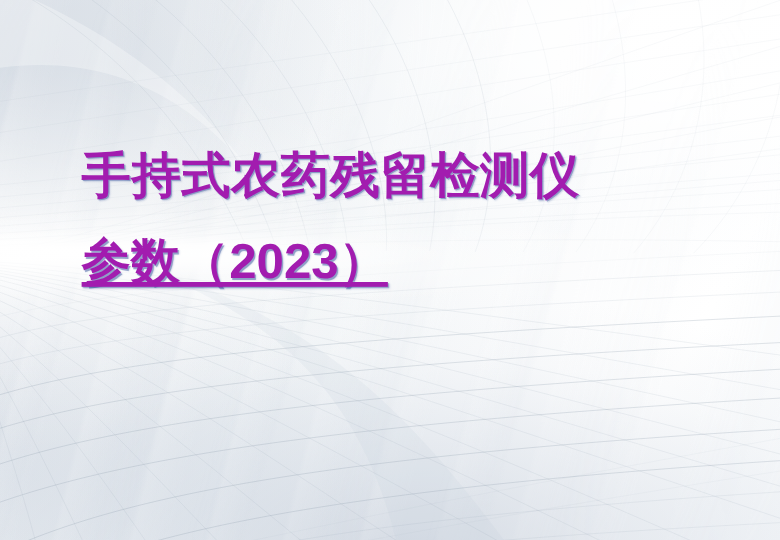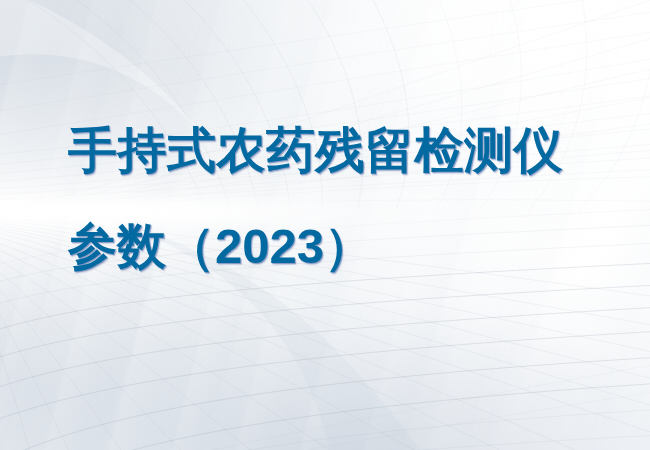--- a/index.html
+++ b/index.html
@@ -108,34 +108,35 @@
   .mesh-fill-dark  { fill: #c2ccd9; opacity: 0.16; }
 
   
   .title-block {
     position: absolute;
     left: 68px;
     top: 126px;
     width: 520px;
   }
   .title-line {
-    color: #0369a1;
+    color: #a21caf;
     font-weight: 700;
-    font-size: 49px;
+    font-size: 41px;
     line-height: 1;
     letter-spacing: 0.5px;
     white-space: nowrap;
     text-shadow:
       1px 1px 0 rgba(40,70,150,0.38),
       1.6px 1.6px 1.4px rgba(30,60,140,0.20),
       -0.4px -0.4px 0 rgba(255,255,255,0.35);
   }
   .title-line.line-2 {
-    margin-top: 47px;
+    margin-top: 31px;
     letter-spacing: 0px;
+    text-decoration: underline;
   }
 </style>
 </head>
 <body>
 
 <div class="slide">
 
   <div class="bg-layer bg-base"></div>
   <div class="bg-layer bg-shade"></div>
   <div class="bg-layer bg-folds"></div>

